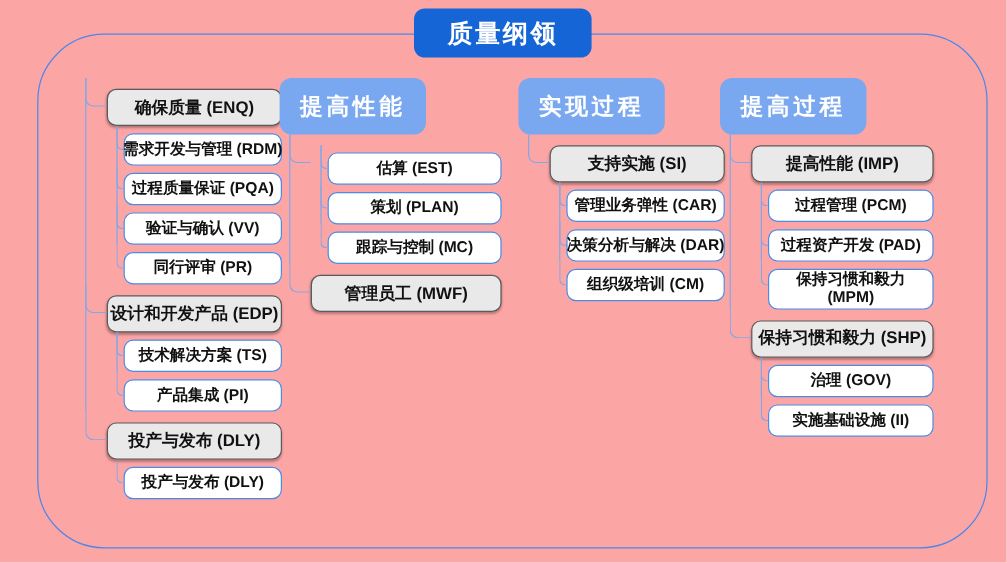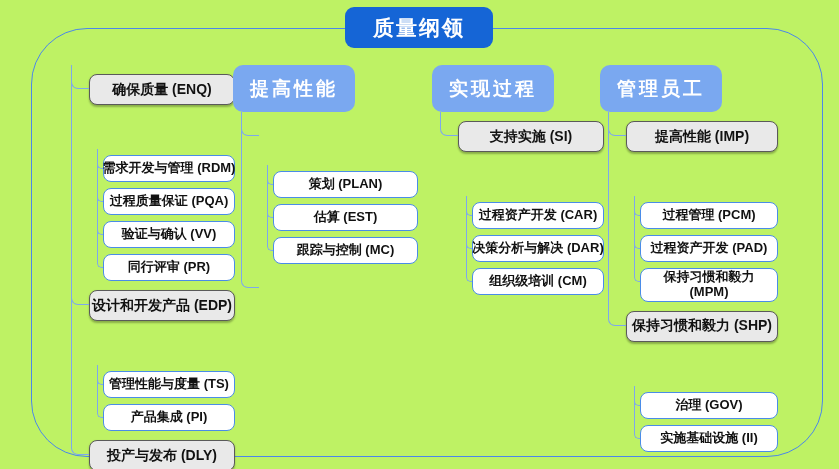--- a/index.html
+++ b/index.html
@@ -1,17 +1,17 @@
 <!DOCTYPE html>
 <html><head>
 <meta charset="utf-8">
 <style>
   html,body { margin:0; padding:0; background:#ffffff; }
   .canvas {
-    position:relative; width:839px; height:469px; background:#bef264;
+    position:relative; width:839px; height:469px; background:#fca5a5;
     font-family:"Liberation Sans","DejaVu Sans",sans-serif; overflow:hidden;
   }
   .frame {
     position:absolute; left:31px; top:28px; width:790px; height:427px;
     border:1.5px solid #4b87ea; border-radius:56px;
   }
   .title-box {
     position:absolute; left:345px; top:7px; width:148px; height:41px;
     background:#1565d6; border-radius:9px; color:#ffffff;
     font-size:21px; font-weight:bold; letter-spacing:2px;
@@ -24,21 +24,21 @@
   #col-3 { left:600px; width:178px; }
 
   .col-header {
     width:122px; height:47px; background:#7aa8f0; border-radius:10px;
     color:#ffffff; font-size:19px; font-weight:bold; letter-spacing:3px;
     display:flex; align-items:center; justify-content:center;
   }
 
   ul.groups, ul.children { list-style:none; margin:0; padding:0; }
   ul.groups   { padding-left:8px; }
-  ul.children { padding-left:8px;margin-top:44px; }
+  ul.children { padding-left:8px; }
 
   li.group { position:relative; padding:9px 0 0 18px; }
   li.group::before {
     content:""; position:absolute; left:0; top:0; width:17px; height:23px;
     border-left:1.5px solid #7da8ec; border-bottom:1.5px solid #7da8ec;
     border-bottom-left-radius:7px;
   }
   li.group:not(:last-child)::after {
     content:""; position:absolute; left:0; top:0; height:100%;
     border-left:1.5px solid #7da8ec;
@@ -92,21 +92,21 @@
             </li>
           <li class="child">
               <div class="w-box">同行评审 (PR)</div>
             </li>
         </ul>
       </li>
       <li class="group">
         <div class="g-box">设计和开发产品 (EDP)</div>
         <ul class="children">
           <li class="child">
-              <div class="w-box">管理性能与度量 (TS)</div>
+              <div class="w-box">技术解决方案 (TS)</div>
             </li>
           <li class="child">
               <div class="w-box">产品集成 (PI)</div>
             </li>
         </ul>
       </li>
       <li class="group">
         <div class="g-box">投产与发布 (DLY)</div>
         <ul class="children">
           <li class="child">
@@ -116,57 +116,58 @@
       </li>
     </ul>
   </div>
 
   <div class="column" id="col-1">
     <div class="col-header">提高性能</div>
     <ul class="groups">
       <li class="group">
         <ul class="children">
           <li class="child">
-              <div class="w-box">策划 (PLAN)</div>
+              <div class="w-box">估算 (EST)</div>
             </li>
           <li class="child">
-              <div class="w-box">估算 (EST)</div>
+              <div class="w-box">策划 (PLAN)</div>
             </li>
           <li class="child">
               <div class="w-box">跟踪与控制 (MC)</div>
             </li>
         </ul>
       </li>
       <li class="group">
+        <div class="g-box">管理员工 (MWF)</div>
       </li>
     </ul>
   </div>
 
   <div class="column" id="col-2">
     <div class="col-header">实现过程</div>
     <ul class="groups">
       <li class="group">
         <div class="g-box">支持实施 (SI)</div>
         <ul class="children">
           <li class="child">
-              <div class="w-box">过程资产开发 (CAR)</div>
+              <div class="w-box">管理业务弹性 (CAR)</div>
             </li>
           <li class="child">
               <div class="w-box">决策分析与解决 (DAR)</div>
             </li>
           <li class="child">
               <div class="w-box">组织级培训 (CM)</div>
             </li>
         </ul>
       </li>
     </ul>
   </div>
 
   <div class="column" id="col-3">
-    <div class="col-header">管理员工</div>
+    <div class="col-header">提高过程</div>
     <ul class="groups">
       <li class="group">
         <div class="g-box">提高性能 (IMP)</div>
         <ul class="children">
           <li class="child">
               <div class="w-box">过程管理 (PCM)</div>
             </li>
           <li class="child">
               <div class="w-box">过程资产开发 (PAD)</div>
             </li>

